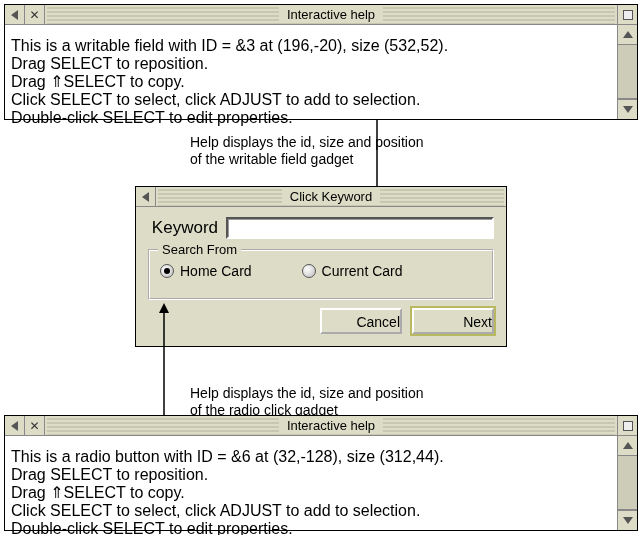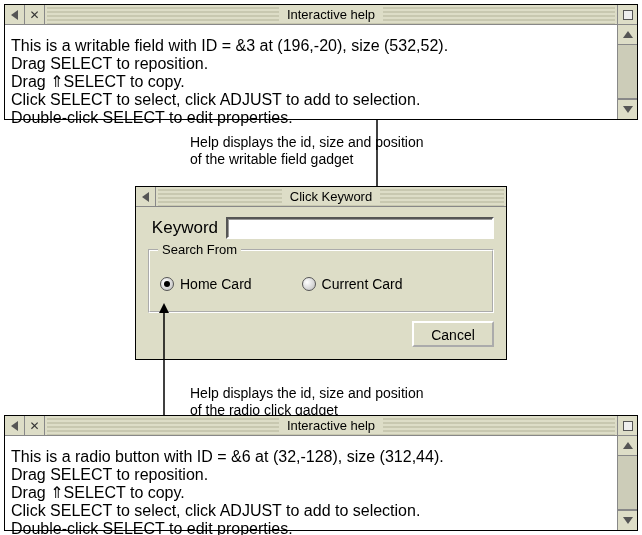--- a/index.html
+++ b/index.html
@@ -94,34 +94,34 @@
     border-right-color:#fff; border-bottom-color:#fff;
     box-shadow: inset 1px 1px 0 #999;
   }
   .group {
     border:2px groove #fff; padding:8px 10px 19px 10px; position:relative;
     margin-bottom:8px;
   }
   .group-title{
     position:absolute; top:-9px; left:8px; background:#ddddc7; padding:0 4px; font-size:13px;
   }
-  .radios { display:flex; gap:50px; align-items:center; margin-top:17px;}
+  .radios { display:flex; gap:50px; align-items:center; margin-top:4px;}
   .radio { display:flex; align-items:center; gap:6px; font-size:14px;}
   .radio-dot {
     width:14px;height:14px;border-radius:50%;
     border:1px solid #555; background:radial-gradient(circle at 35% 35%, #fff, #bbb);
     position:relative;
   }
   .radio-dot.sel::after{
     content:""; position:absolute; left:3px; top:3px; width:6px;height:6px;border-radius:50%;
     background:#000;
   }
   .btnrow { display:flex; justify-content:flex-end; gap:10px;}
   .btn3d {
-    min-width:82px; height:26px; text-align:center; line-height:24px;
+    min-width:82px; height:26px; text-align:right; line-height:24px;
     background:#ddddc7; font-size:14px;
     border:2px outset #fff;
   }
   .btn-default { box-shadow: 0 0 0 2px #b8b860; }
 
   .caption {
     position:absolute; font-size:14px; line-height:17px;
   }
 
   svg.arrow { position:absolute; overflow:visible; }
@@ -194,20 +194,21 @@
           <span>Home Card</span>
         </div>
         <div class="radio">
           <div class="radio-dot"></div>
           <span>Current Card</span>
         </div>
       </div>
     </div>
     <div class="btnrow">
       <div class="btn3d">Cancel</div>
+      <div class="btn3d btn-default">Next</div>
     </div>
   </div>
 </div>
 
 <div class="caption" style="left:190px; top:385px;">
   <div>Help displays the id, size and position</div>
   <div>of the radio click gadget</div>
 </div>
 
 <svg class="arrow" style="left:0;top:0;" width="642" height="535">

